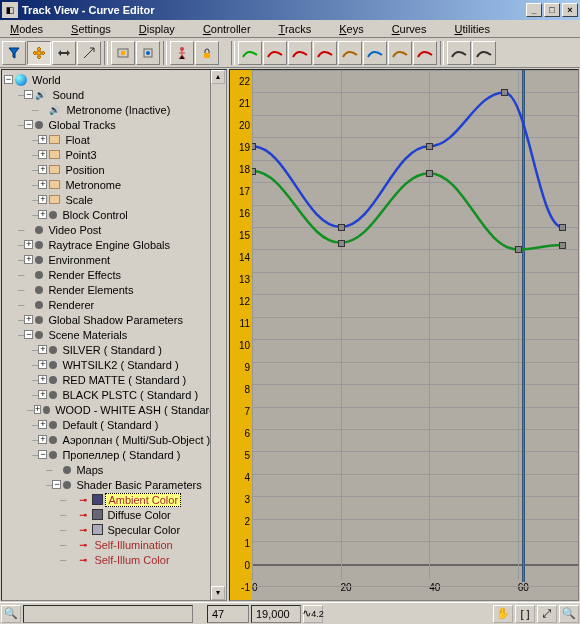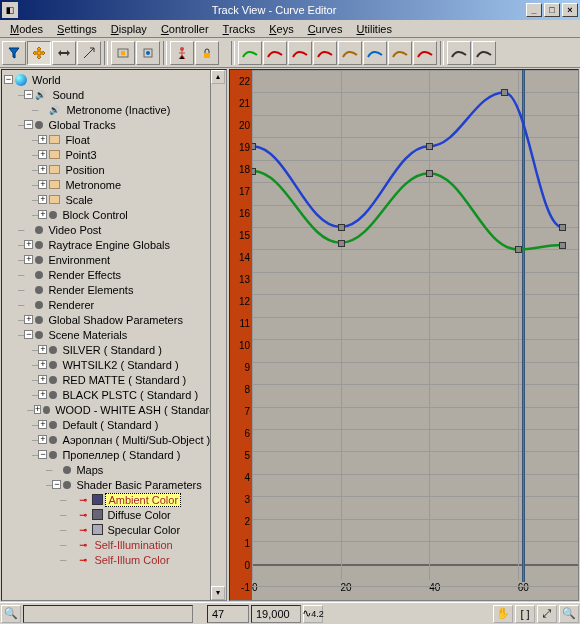--- a/index.html
+++ b/index.html
@@ -1,24 +1,24 @@
 <!DOCTYPE html>
 <html><head>
 <meta charset="utf-8">
 <style>
 * { margin: 0; padding: 0; box-sizing: border-box; font-family: "MS Sans Serif", Arial, sans-serif; font-size: 11px; user-select: none; }
 body { background: #d4d0c8; width: 580px; height: 624px; overflow: hidden; }
 
 .titlebar { background: linear-gradient(to right, #0a246a, #a6caf0); height: 20px; display: flex; align-items: center; padding: 0 2px; }
 .titlebar-icon { width: 16px; height: 16px; background: #d4d0c8; margin-right: 4px; display: flex; align-items: center; justify-content: center; font-size: 9px; }
-.titlebar-text { color: #fff; font-weight: normal; flex: 1; text-align: center; }
+.titlebar-text { color: #fff; font-weight: bold; flex: 1; }
 .titlebar-btns { display: flex; gap: 2px; }
 .titlebar-btn { width: 16px; height: 14px; background: #d4d0c8; border: 1px solid; border-color: #fff #404040 #404040 #fff; display: flex; align-items: center; justify-content: center; font-size: 9px; font-weight: bold; cursor: pointer; }
 
-.menubar { background: #d4d0c8; height: 18px; display: flex; align-items: center; padding: 0 4px; gap: 2px; border-bottom: 1px solid #808080; }
+.menubar { background: #d4d0c8; height: 18px; display: flex; align-items: center; padding: 0 4px; gap: 16px; border-bottom: 1px solid #808080; }
 .menu-item { padding: 1px 6px; cursor: pointer; }
 .menu-item u { text-decoration: underline; }
 
 .toolbar { background: #d4d0c8; height: 30px; display: flex; align-items: center; padding: 2px; border-bottom: 1px solid #808080; gap: 1px; }
 .tb-btn { width: 24px; height: 24px; background: #d4d0c8; border: 1px solid; border-color: #fff #808080 #808080 #fff; display: flex; align-items: center; justify-content: center; cursor: pointer; position: relative; }
 .tb-btn.pressed { border-color: #808080 #fff #fff #808080; background: #e0dcd4; }
 .tb-sep { width: 4px; height: 24px; border-left: 1px solid #808080; border-right: 1px solid #fff; margin: 0 2px; }
 
 .main { display: flex; height: 534px; }
 .tree-panel { width: 226px; background: #d4d0c8; border: 1px inset #808080; overflow: hidden; position: relative; margin: 1px; }
@@ -33,21 +33,21 @@
 .tree-icon.snd { color: #888; }
 .tree-icon.track { background: #ec9; border: 1px solid #a86; width: 11px; height: 9px; }
 .tree-icon.key { color: #c00; font-weight: bold; }
 .tree-icon.topic { background: #666; width: 8px; height: 8px; border-radius: 50%; }
 .tree-label { padding: 0 2px; }
 .tree-label.selected { background: #ffff80; border: 1px dotted #000; color: #a52a2a; }
 .tree-label.red { color: #a52a2a; }
 .tree-line { color: #888; font-size: 9px; }
 
 .graph-panel { flex: 1; display: flex; border: 1px inset #808080; margin: 1px; position: relative; background: #b0aca4; }
-.y-axis { width: 22px; background: #c2410c; }
+.y-axis { width: 22px; background: #eab308; }
 .y-tick { height: 22px; text-align: right; padding-right: 2px; font-size: 10px; color: #000; display: flex; align-items: center; justify-content: flex-end; }
 .graph-area { flex: 1; position: relative; background: #b0aca4; overflow: hidden; }
 .grid-h { position: absolute; left: 0; right: 0; height: 1px; background: #999; }
 .grid-h.zero { background: #666; height: 2px; }
 .grid-v { position: absolute; top: 0; bottom: 20px; width: 1px; background: #999; }
 .x-axis { position: absolute; bottom: 0; left: 0; right: 0; height: 18px; background: #b0aca4; }
 .x-tick { position: absolute; font-size: 10px; }
 .curve { position: absolute; top: 0; left: 0; pointer-events: none; }
 .playhead { position: absolute; top: 0; bottom: 18px; width: 3px; background: #579; border-left: 1px solid #357; border-right: 1px solid #357; }
 

